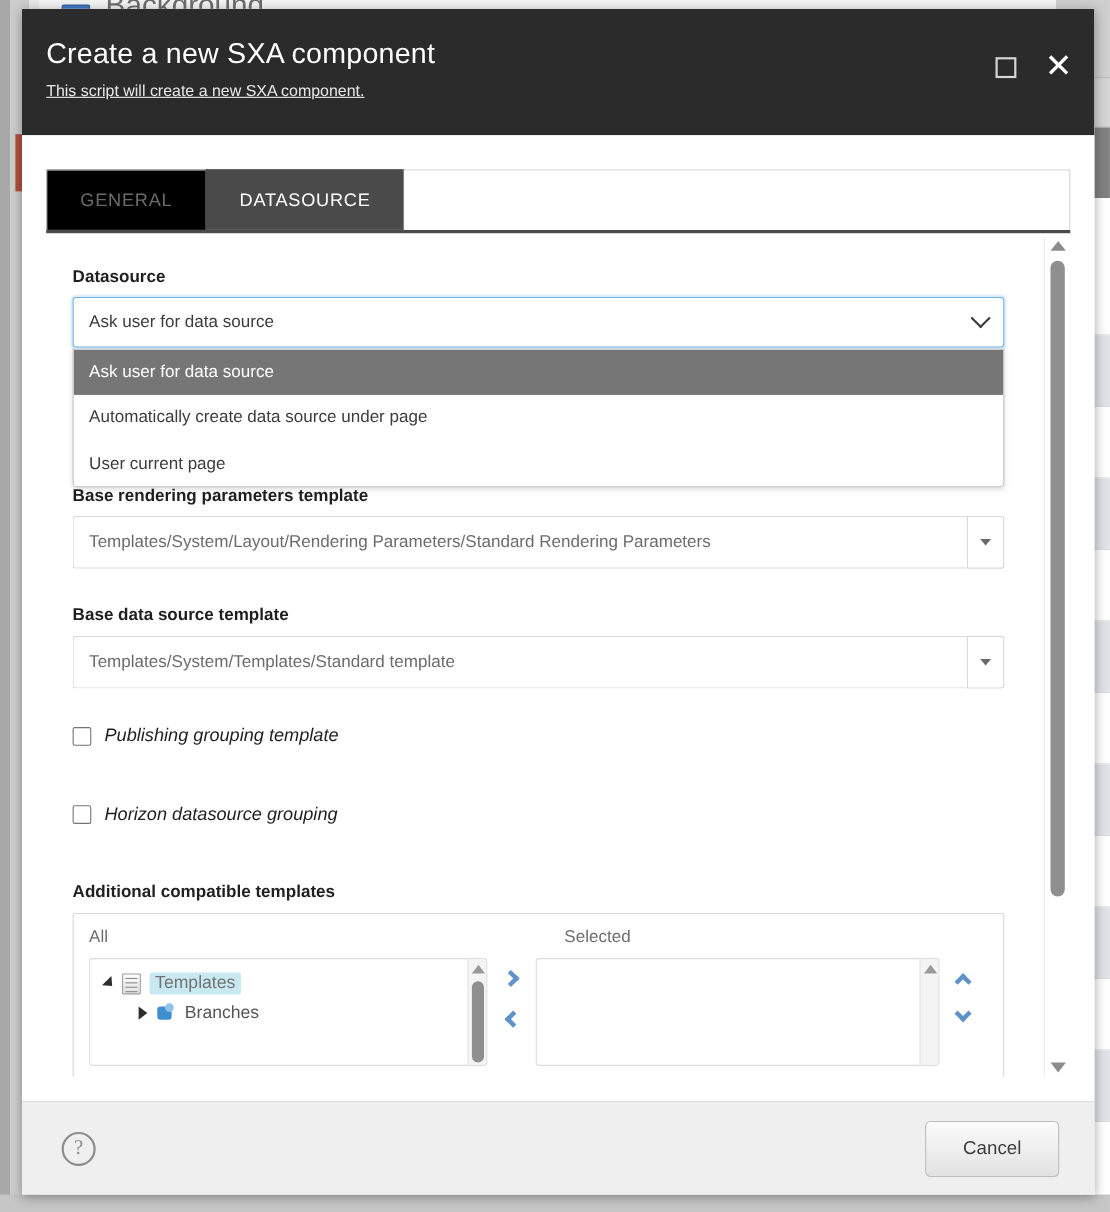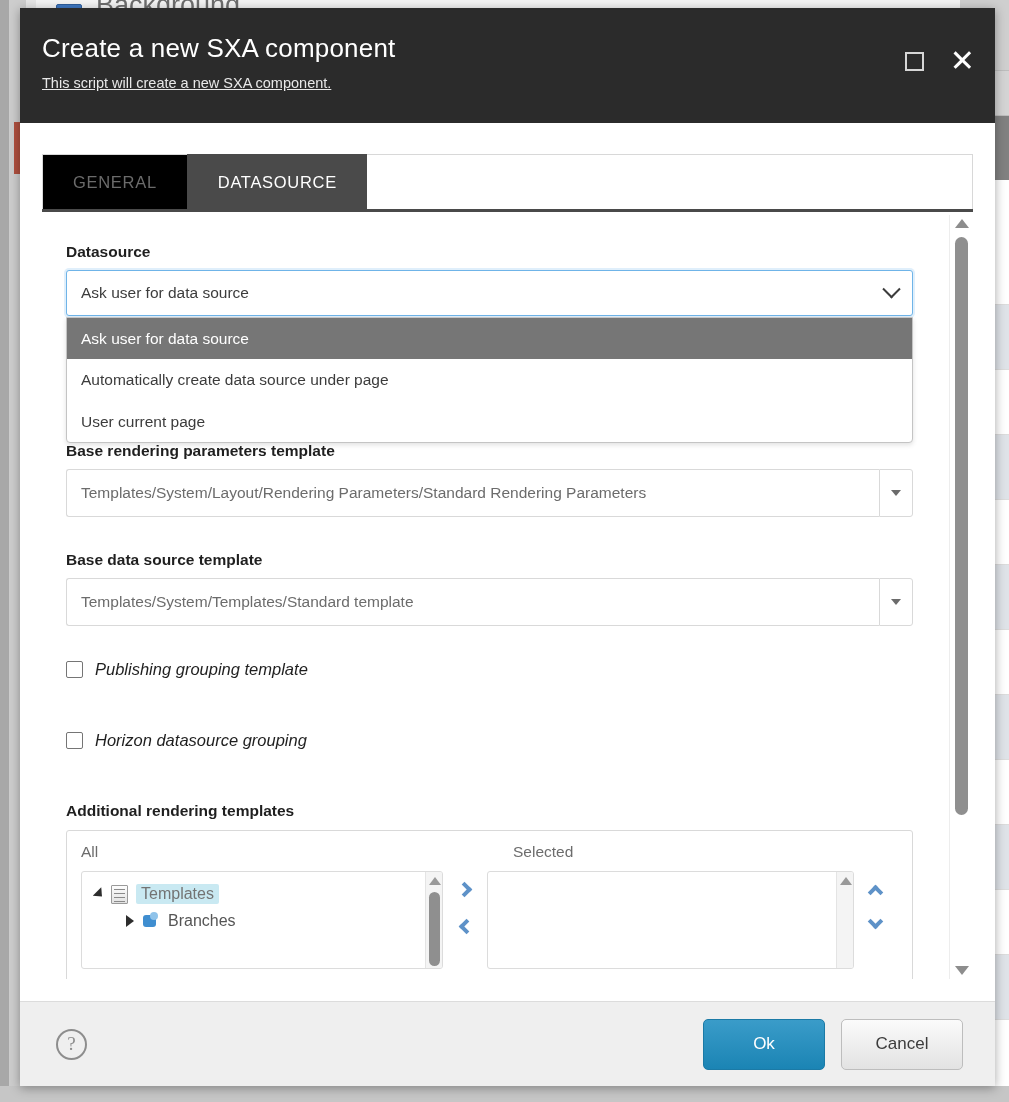--- a/index.html
+++ b/index.html
@@ -702,21 +702,21 @@
         <div class="checkbox-row">
           <span class="cbx"></span>
           <span class="cbx-label">Publishing grouping template</span>
         </div>
 
         <div class="checkbox-row">
           <span class="cbx"></span>
           <span class="cbx-label">Horizon datasource grouping</span>
         </div>
 
-        <div class="field-label">Additional rendering templates</div>
+        <div class="field-label">Additional compatible templates</div>
         <div class="dual-box">
           <div class="dual-head">
             <span class="dual-head-all">All</span>
             <span>Selected</span>
           </div>
 
           <div class="dual-body">
 
             <div class="tree-panel">
               <div style="padding-top:8px;">
@@ -771,17 +771,16 @@
         <span class="ms-thumb"></span>
         <span class="ms-arrow ms-down"></span>
       </div>
     </div>
 
   </div>
 
   <div class="modal-footer">
     <button class="help-icon">?</button>
     <span class="footer-spacer"></span>
-    <button class="btn btn-ok">Ok</button>
     <button class="btn btn-cancel">Cancel</button>
   </div>
 
 </div>
 
 </body></html>

